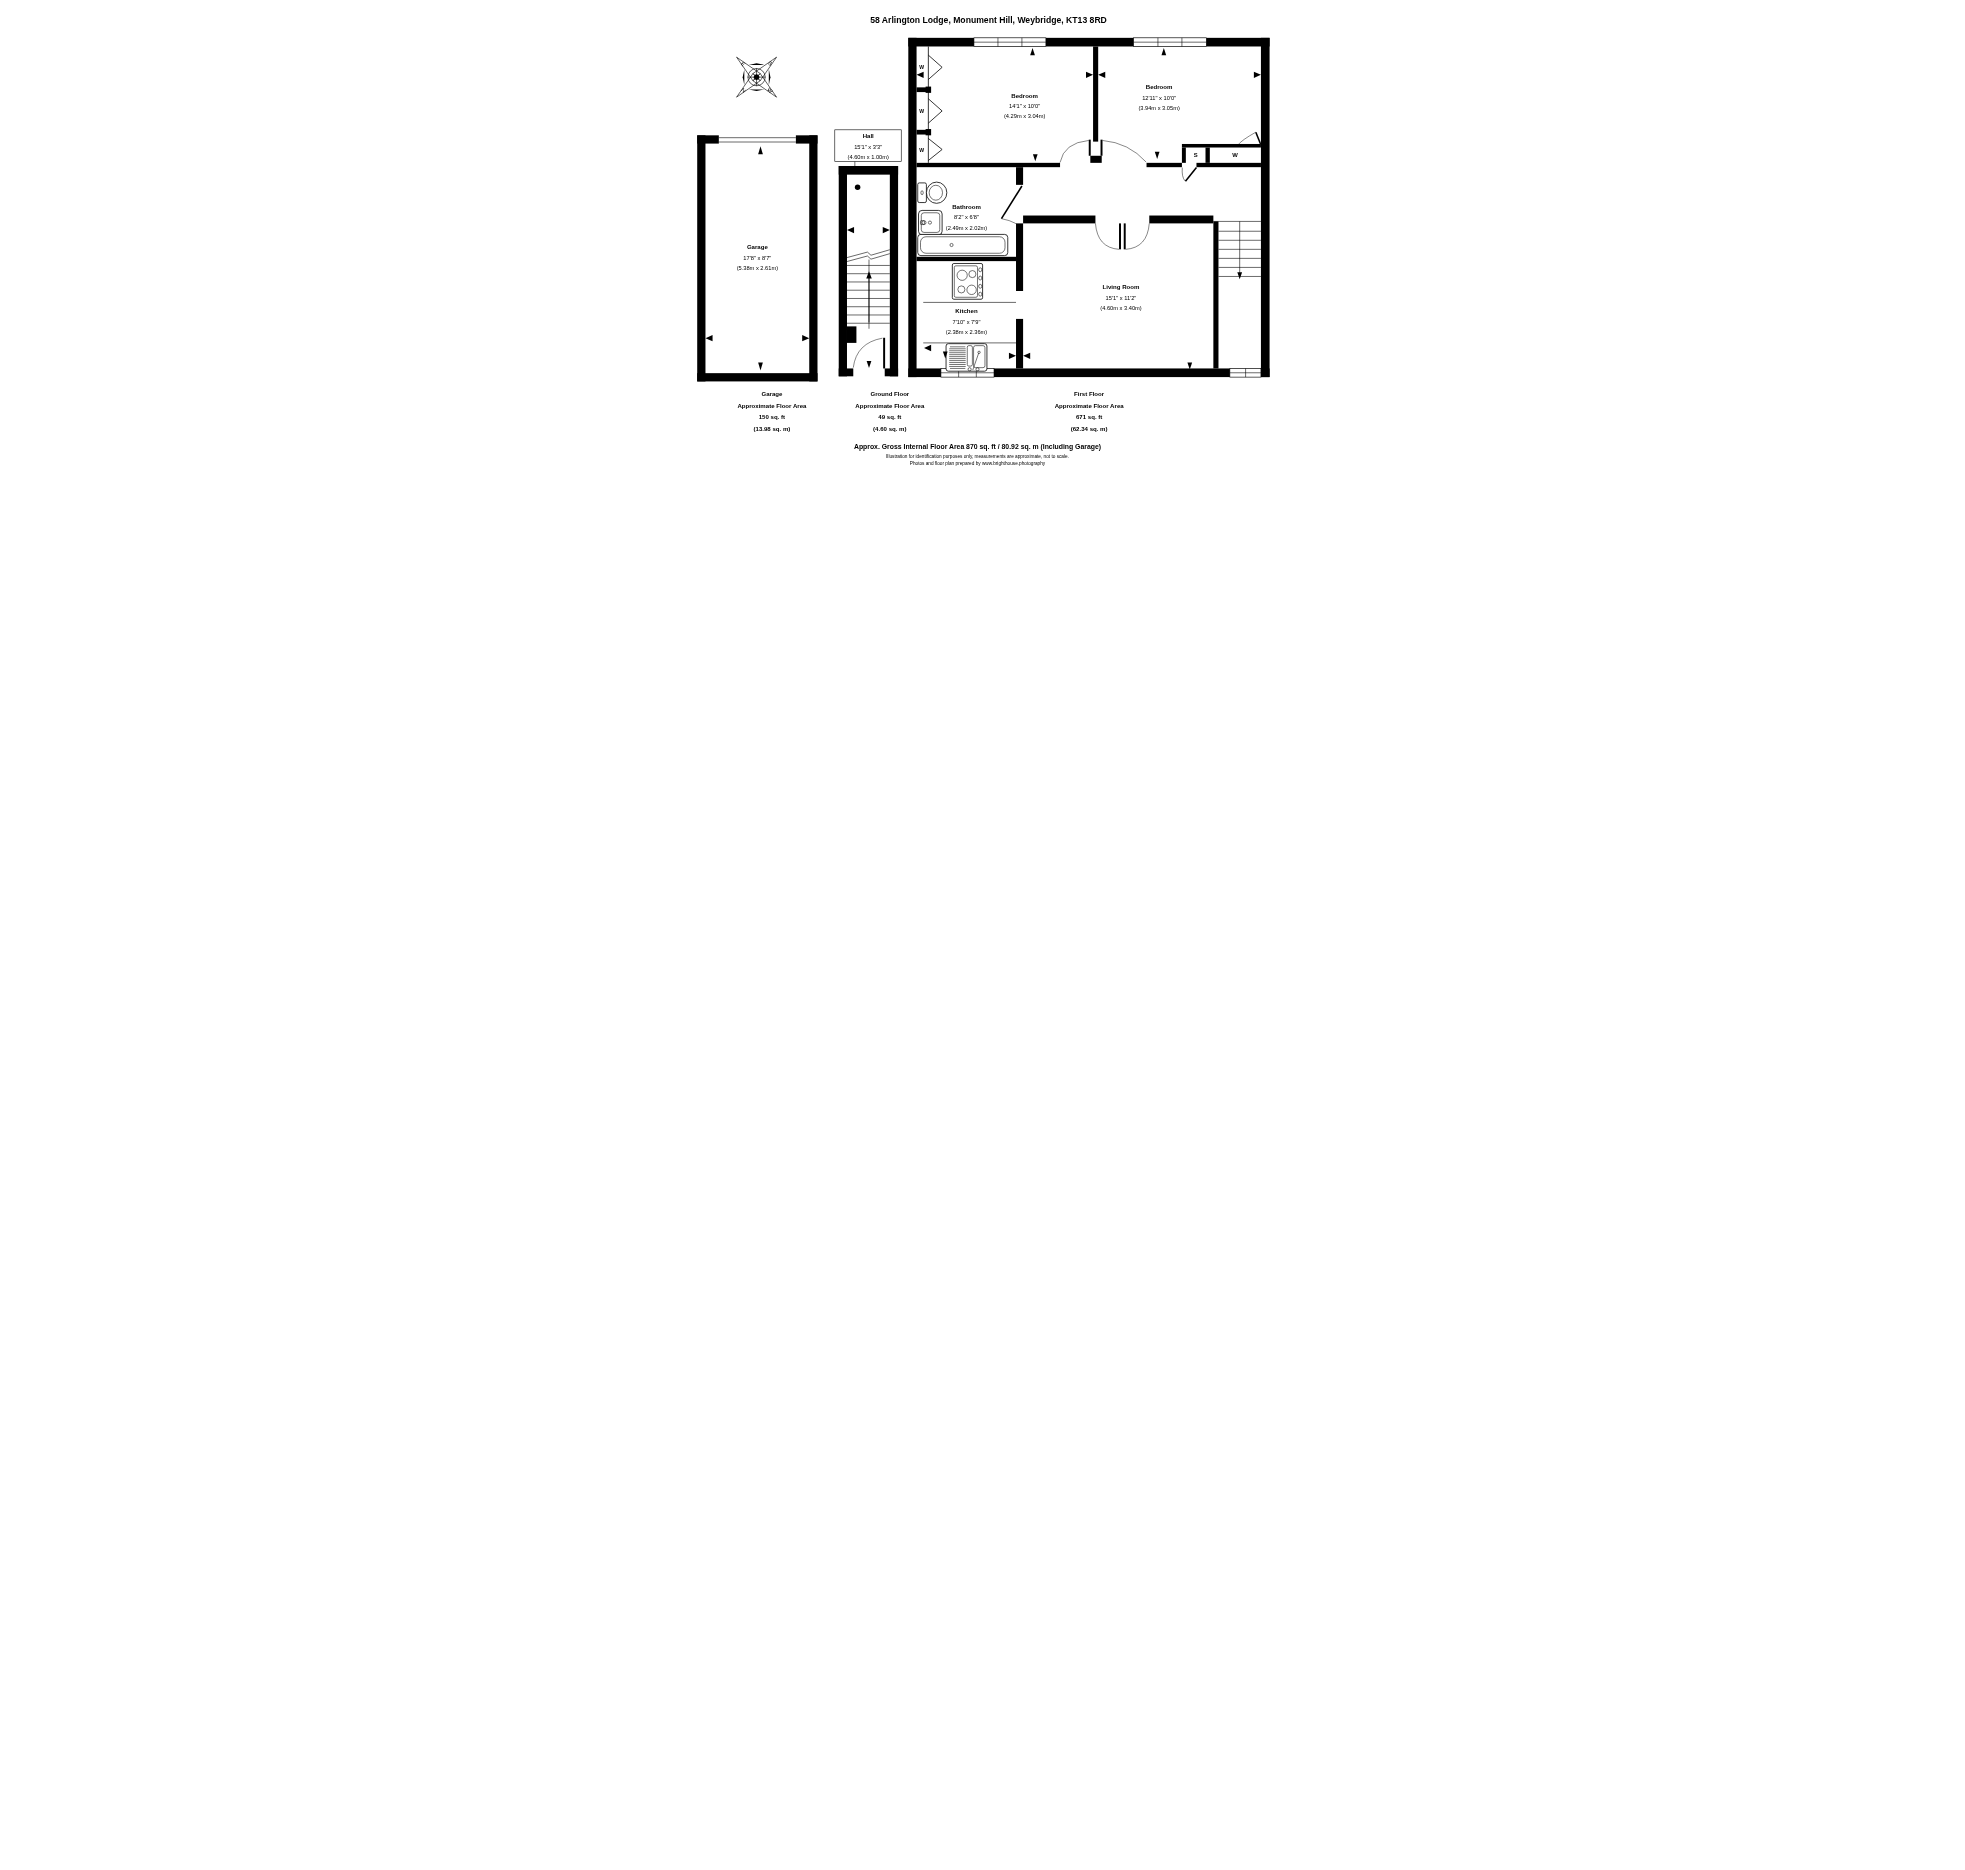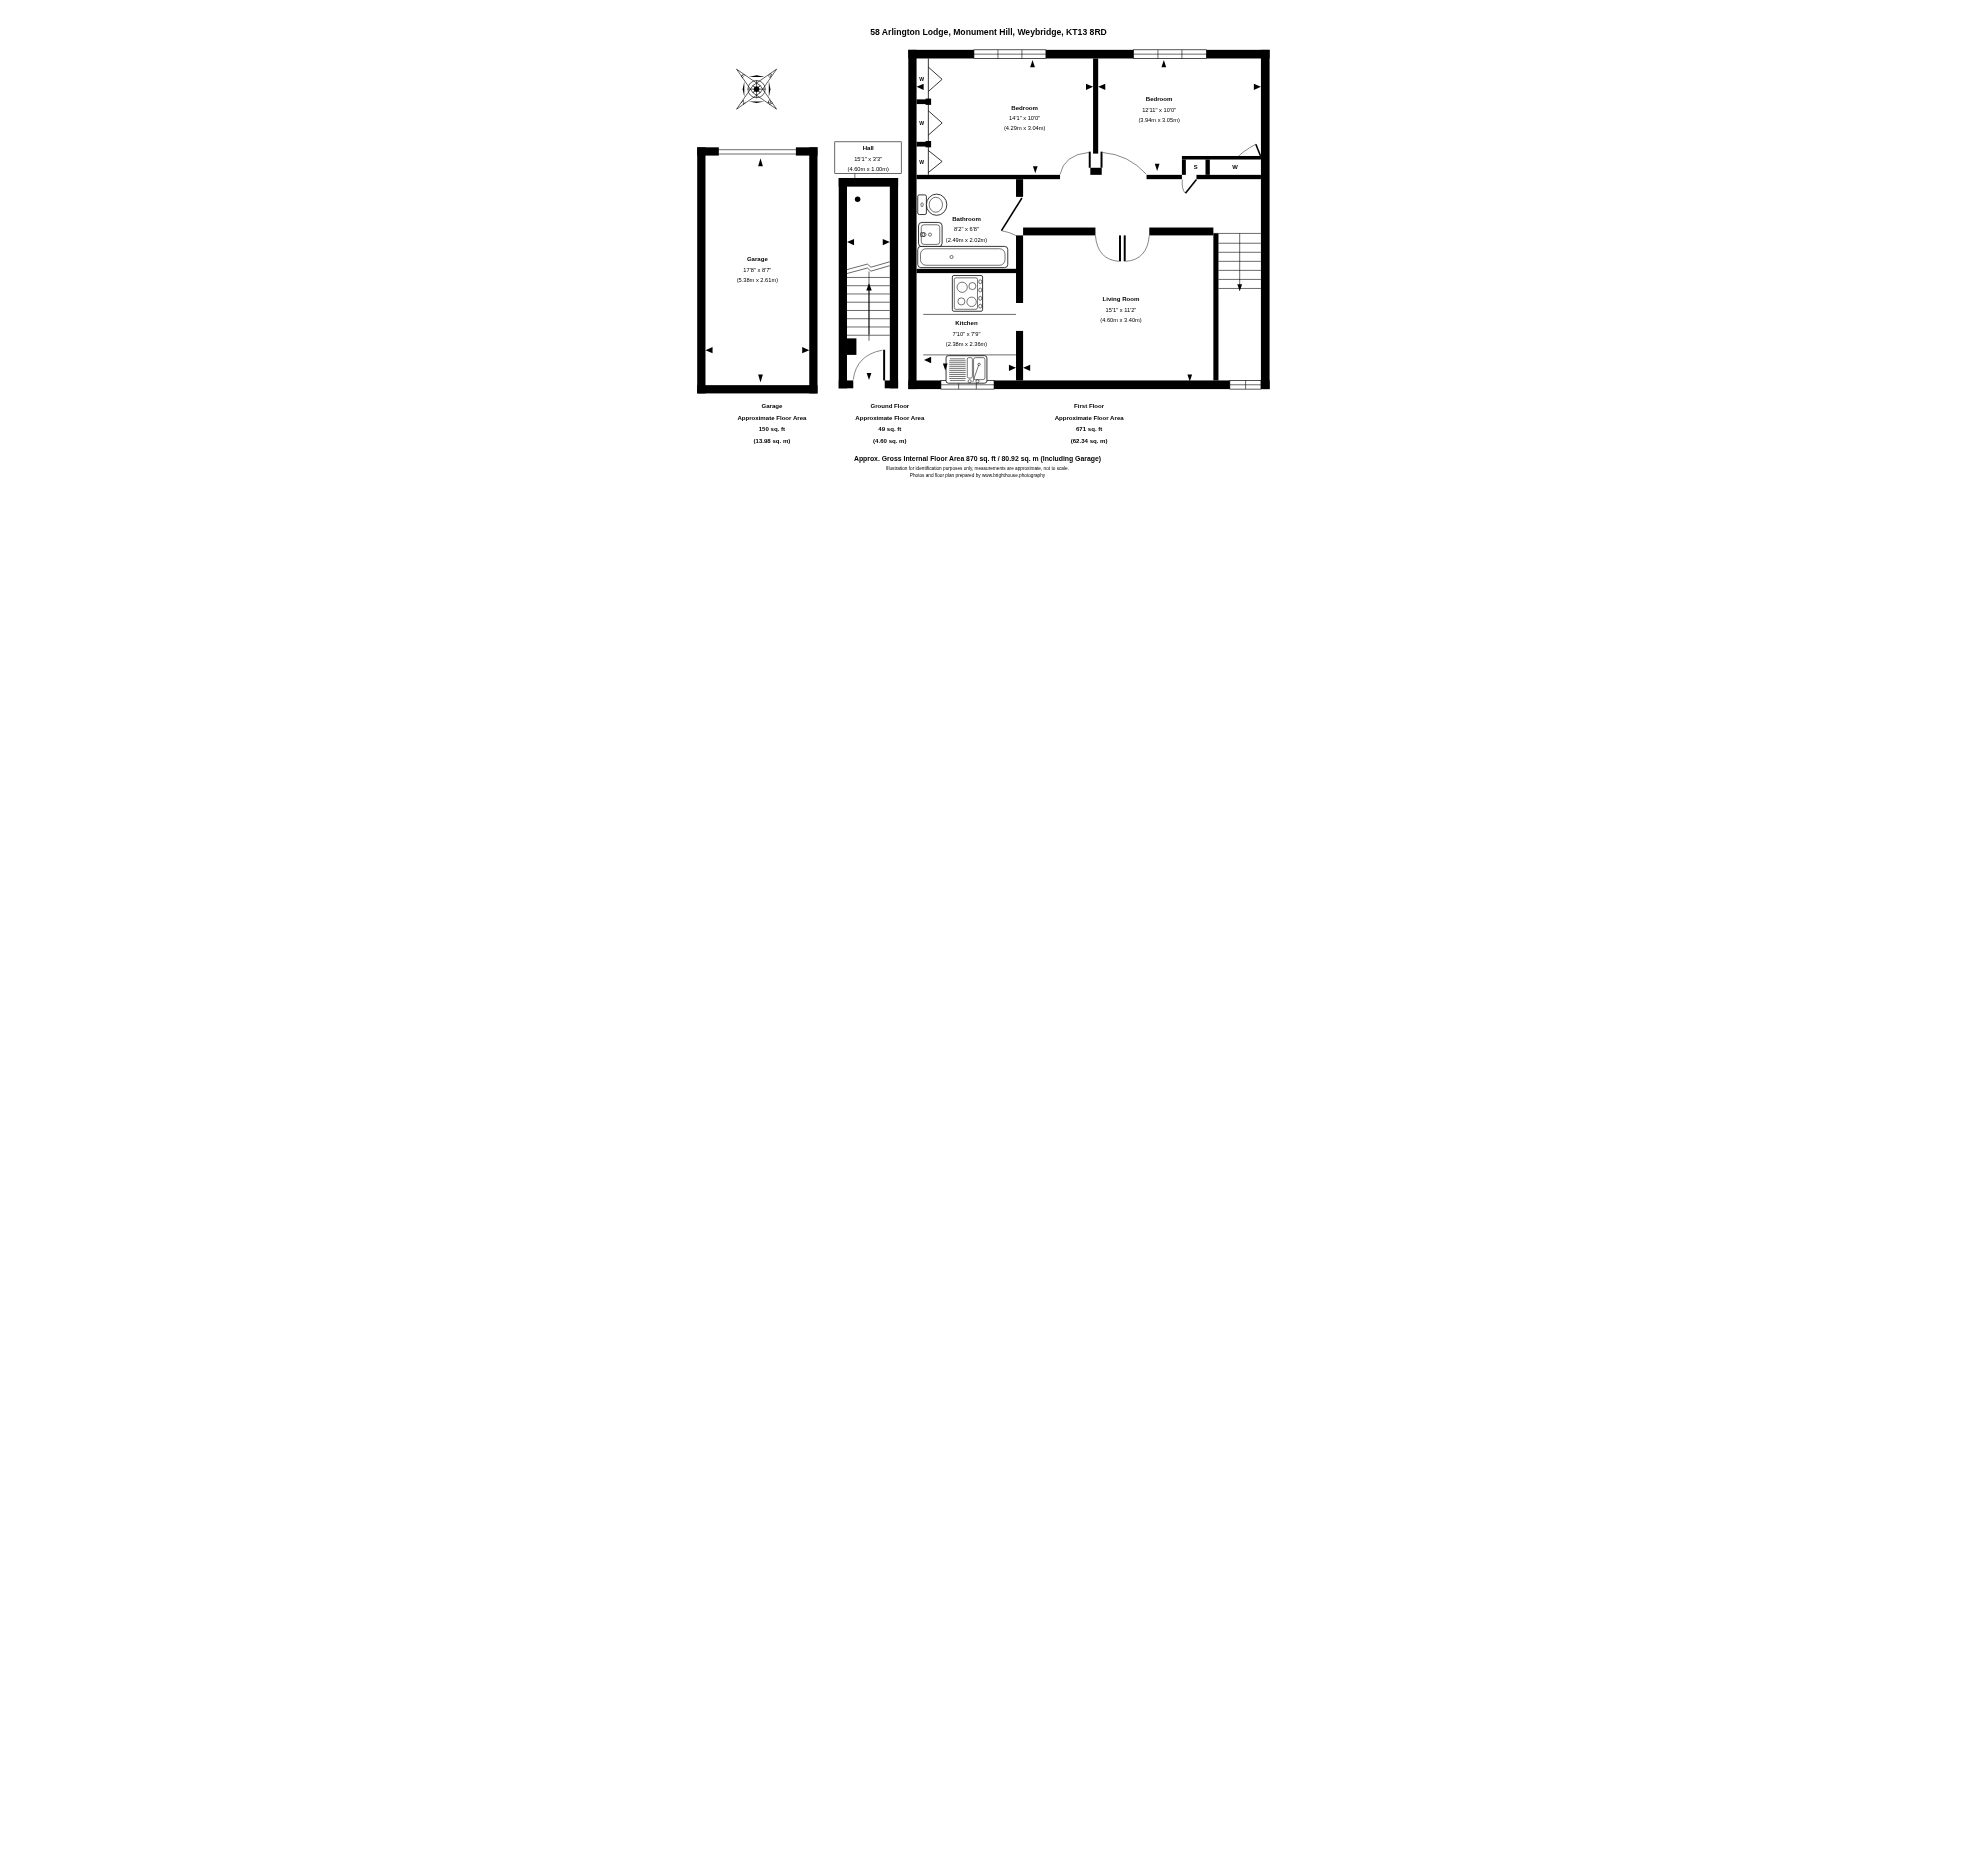--- a/index.html
+++ b/index.html
@@ -1,16 +1,16 @@
 <!DOCTYPE html>
 <html style="font-size:6.3px"><head>
 <meta charset="utf-8">
 <style>
   html,body{margin:0;padding:0;background:#fff;}
-  .page{width:662px;height:468px;position:relative;background:#fff;margin:12px auto;
+  .page{width:662px;height:468px;position:relative;background:#fff;margin:0 auto;
         font-family:"Liberation Sans",sans-serif;}
   svg{position:absolute;left:0;top:0;}
   text{fill:#000;}
   .t-title{font-size:22px;font-weight:bold;}
   .t-room{font-size:15.5px;font-weight:bold;}
   .t-dim{font-size:14.5px;font-weight:normal;}
   .t-closet{font-size:15px;font-weight:bold;}
   .t-ward{font-size:13px;font-weight:bold;}
   .t-foot{font-size:15.5px;font-weight:bold;}
   .t-sum{font-size:17.5px;font-weight:bold;}

